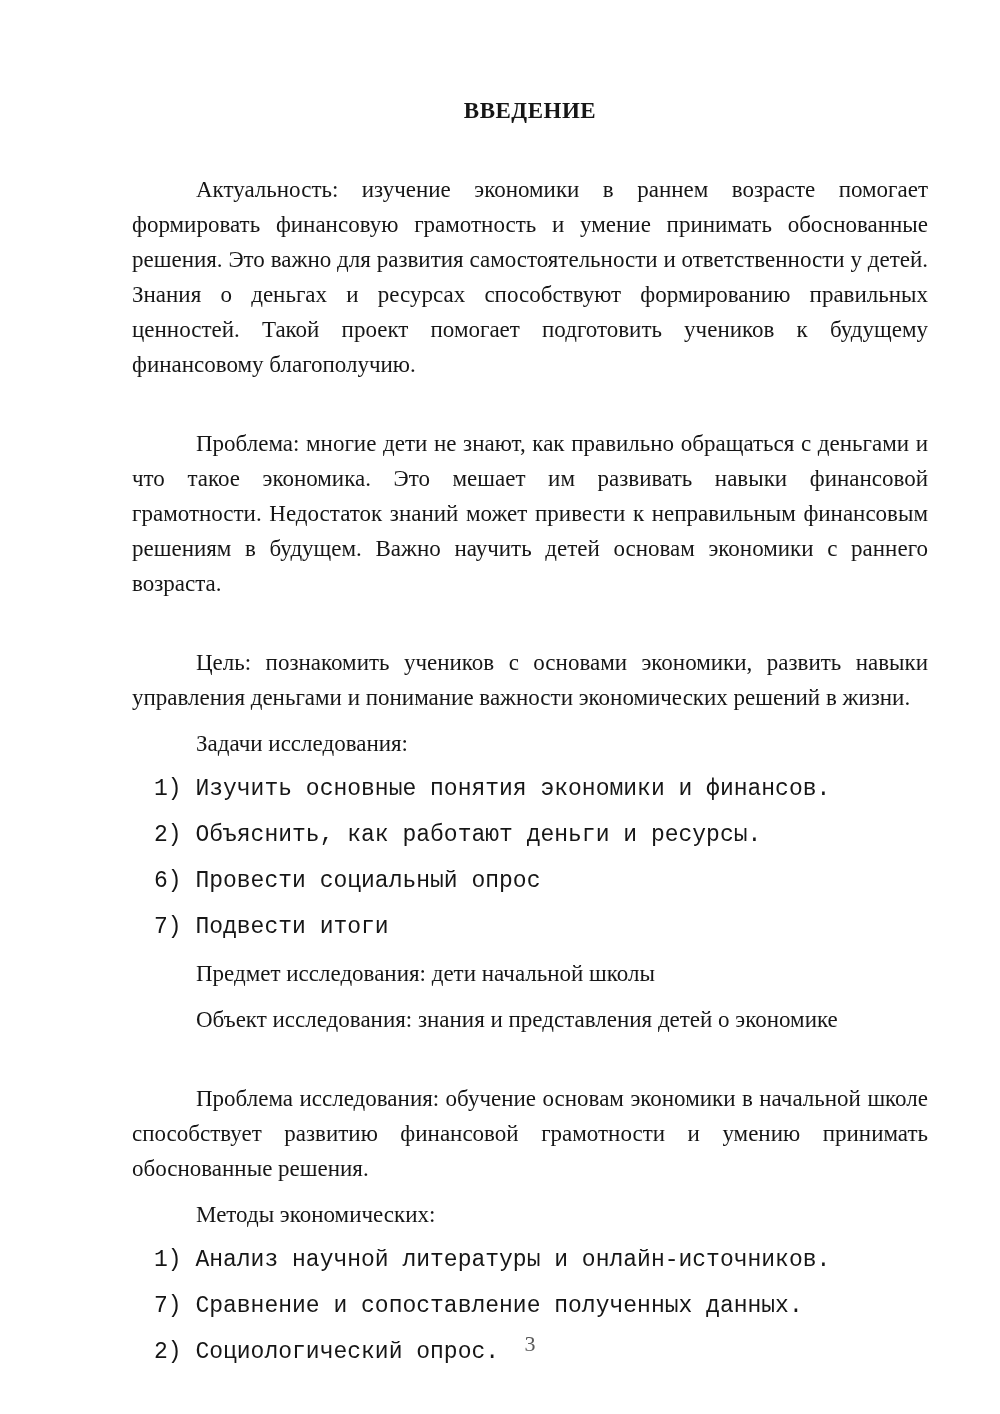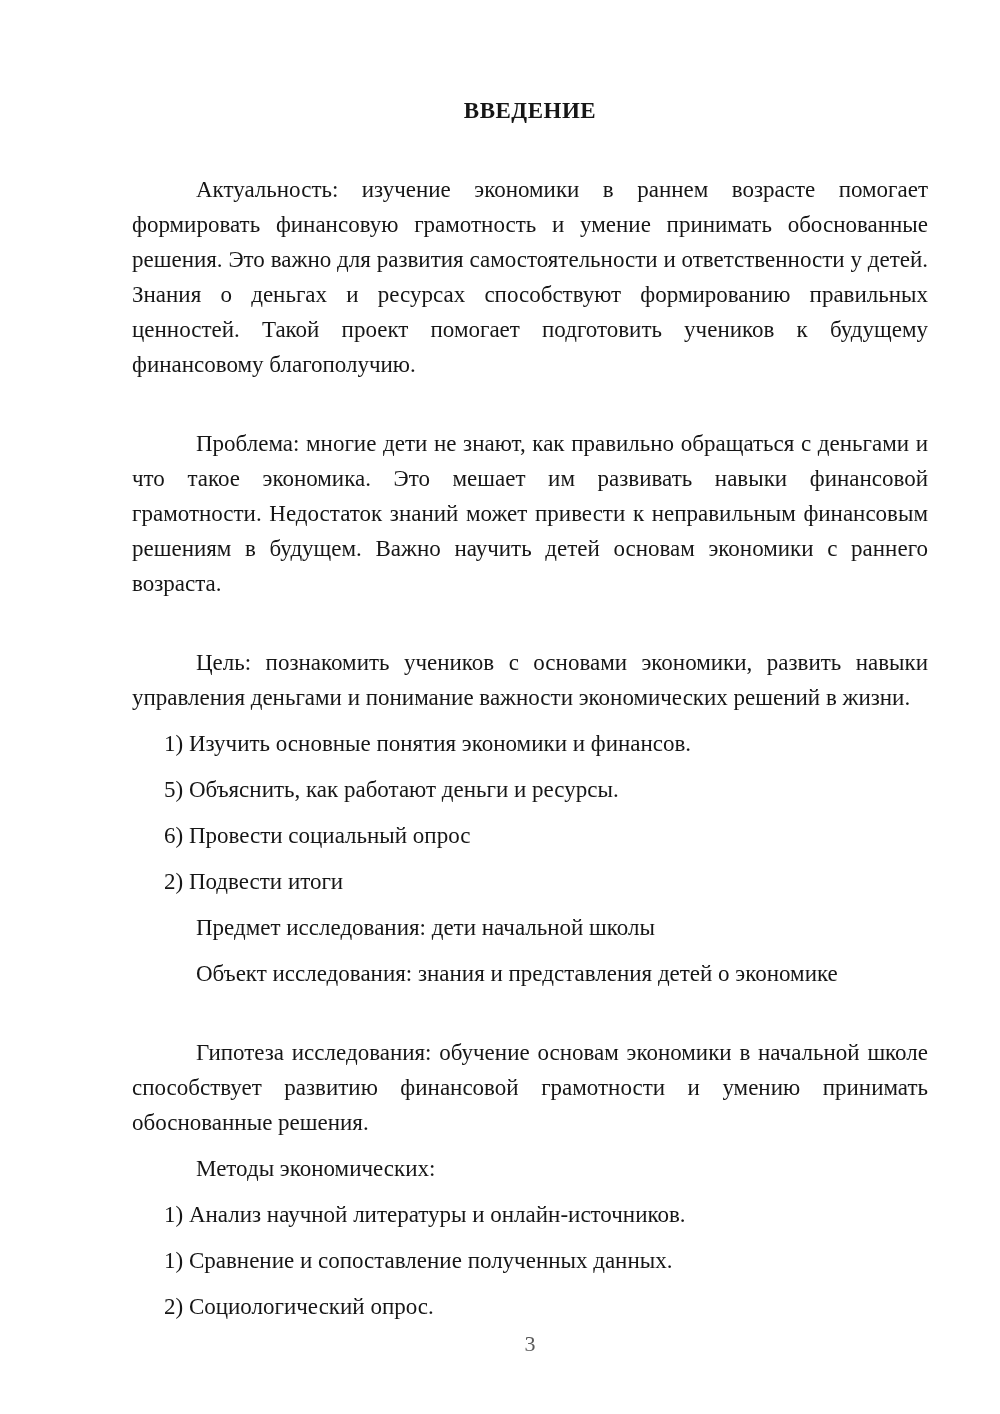--- a/index.html
+++ b/index.html
@@ -37,22 +37,23 @@
   .para {
     text-align: justify;
     text-indent: 64px;
     margin-top: 44px;
   }
   .single {
     text-align: left;
     text-indent: 64px;
   }
   .list-item {
-    margin-left: 32px;
+    margin-left: 22px;
     text-align: left;
+    font-family: Liberation Mono, monospace;
   }
   .page-number {
     position: absolute;
     left: 132px;
     top: 1326px;
     width: 796px;
     text-align: center;
     color: #5a5a5a;
     font-size: 22px;
     line-height: 35px;
@@ -65,40 +66,41 @@
   <div class="content">
 
     <h1 class="doc-title">ВВЕДЕНИЕ</h1>
 
     <p class="para">Актуальность: изучение экономики в раннем возрасте помогает формировать финансовую грамотность и умение принимать обоснованные решения. Это важно для развития самостоятельности и ответственности у детей. Знания о деньгах и ресурсах способствуют формированию правильных ценностей. Такой проект помогает подготовить учеников к будущему финансовому благополучию.</p>
 
     <p class="para">Проблема: многие дети не знают, как правильно обращаться с деньгами и что такое экономика. Это мешает им развивать навыки финансовой грамотности. Недостаток знаний может привести к неправильным финансовым решениям в будущем. Важно научить детей основам экономики с раннего возраста.</p>
 
     <p class="para">Цель: познакомить учеников с основами экономики, развить навыки управления деньгами и понимание важности экономических решений в жизни.</p>
 
+    <p class="single">Задачи исследования:</p>
 
     <p class="list-item">1) Изучить основные понятия экономики и финансов.</p>
 
-    <p class="list-item">5) Объяснить, как работают деньги и ресурсы.</p>
+    <p class="list-item">2) Объяснить, как работают деньги и ресурсы.</p>
 
 
     <p class="list-item">6) Провести социальный опрос</p>
 
-    <p class="list-item">2) Подвести итоги</p>
+    <p class="list-item">7) Подвести итоги</p>
 
     <p class="single">Предмет исследования: дети начальной школы</p>
 
     <p class="single">Объект исследования: знания и представления детей о экономике</p>
 
-    <p class="para">Гипотеза исследования: обучение основам экономики в начальной школе способствует развитию финансовой грамотности и умению принимать обоснованные решения.</p>
+    <p class="para">Проблема исследования: обучение основам экономики в начальной школе способствует развитию финансовой грамотности и умению принимать обоснованные решения.</p>
 
     <p class="single">Методы экономических:</p>
 
     <p class="list-item">1) Анализ научной литературы и онлайн-источников.</p>
 
-    <p class="list-item">1) Сравнение и сопоставление полученных данных.</p>
+    <p class="list-item">7) Сравнение и сопоставление полученных данных.</p>
 
     <p class="list-item">2) Социологический опрос.</p>
 
   </div>
 
   <div class="page-number">3</div>
 </div>
 
 </body></html>

